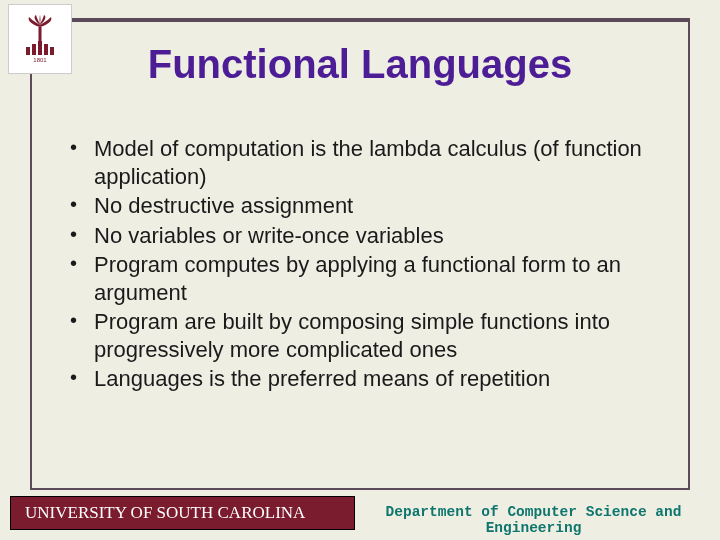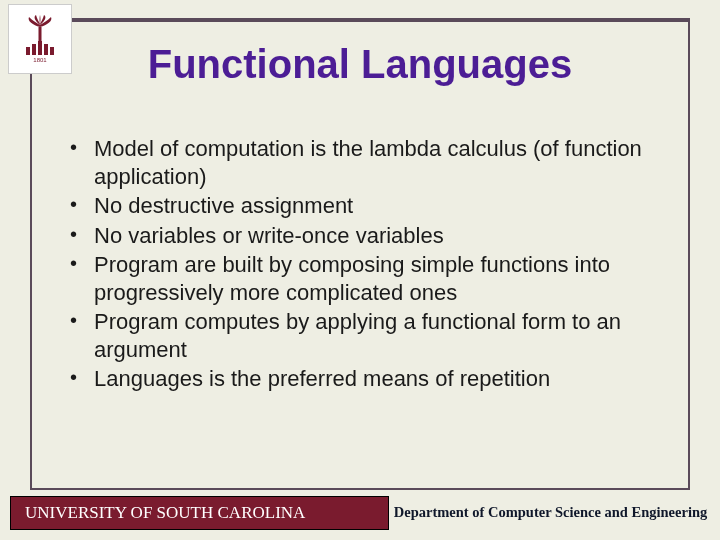--- a/index.html
+++ b/index.html
@@ -76,27 +76,27 @@
     bottom: 10px;
     height: 34px;
     display: flex;
   }
   .footer-left {
     background: #7a1b2e;
     color: #fff;
     font-family: Georgia, 'Times New Roman', serif;
     font-size: 17px;
     padding: 6px 14px;
-    width: 379px;
+    width: 345px;
     border: 1px solid #000;
   }
   .footer-right {
     flex: 1;
-    color: #0f172a;
-    font-family: Liberation Serif, serif;
+    color: #0f766e;
+    font-family: Liberation Mono, monospace;
     font-weight: bold;
     font-size: 14.5px;
     padding: 8px 8px 6px 0;
     text-align: center;
   }
 </style>
 </head>
 <body>
 
 <div class="inner-frame"></div>
@@ -121,21 +121,21 @@
   </div>
   <div class="logo-year">1801</div>
 </div>
 
 <h1 class="title">Functional Languages</h1>
 
 <ul class="bullets">
   <li><span>Model of computation is the lambda calculus (of function application)</span></li>
   <li><span>No destructive assignment</span></li>
   <li><span>No variables or write-once variables</span></li>
+  <li><span>Program computes by applying a functional form to an argument</span></li>
   <li><span>Program are built by composing simple functions into progressively more complicated ones</span></li>
-  <li><span>Program computes by applying a functional form to an argument</span></li>
   <li><span>Languages is the preferred means of repetition</span></li>
 </ul>
 
 <div class="footer">
   <div class="footer-left">UNIVERSITY OF SOUTH CAROLINA</div>
   <div class="footer-right">Department of Computer Science and Engineering</div>
 </div>
 
 </body></html>

